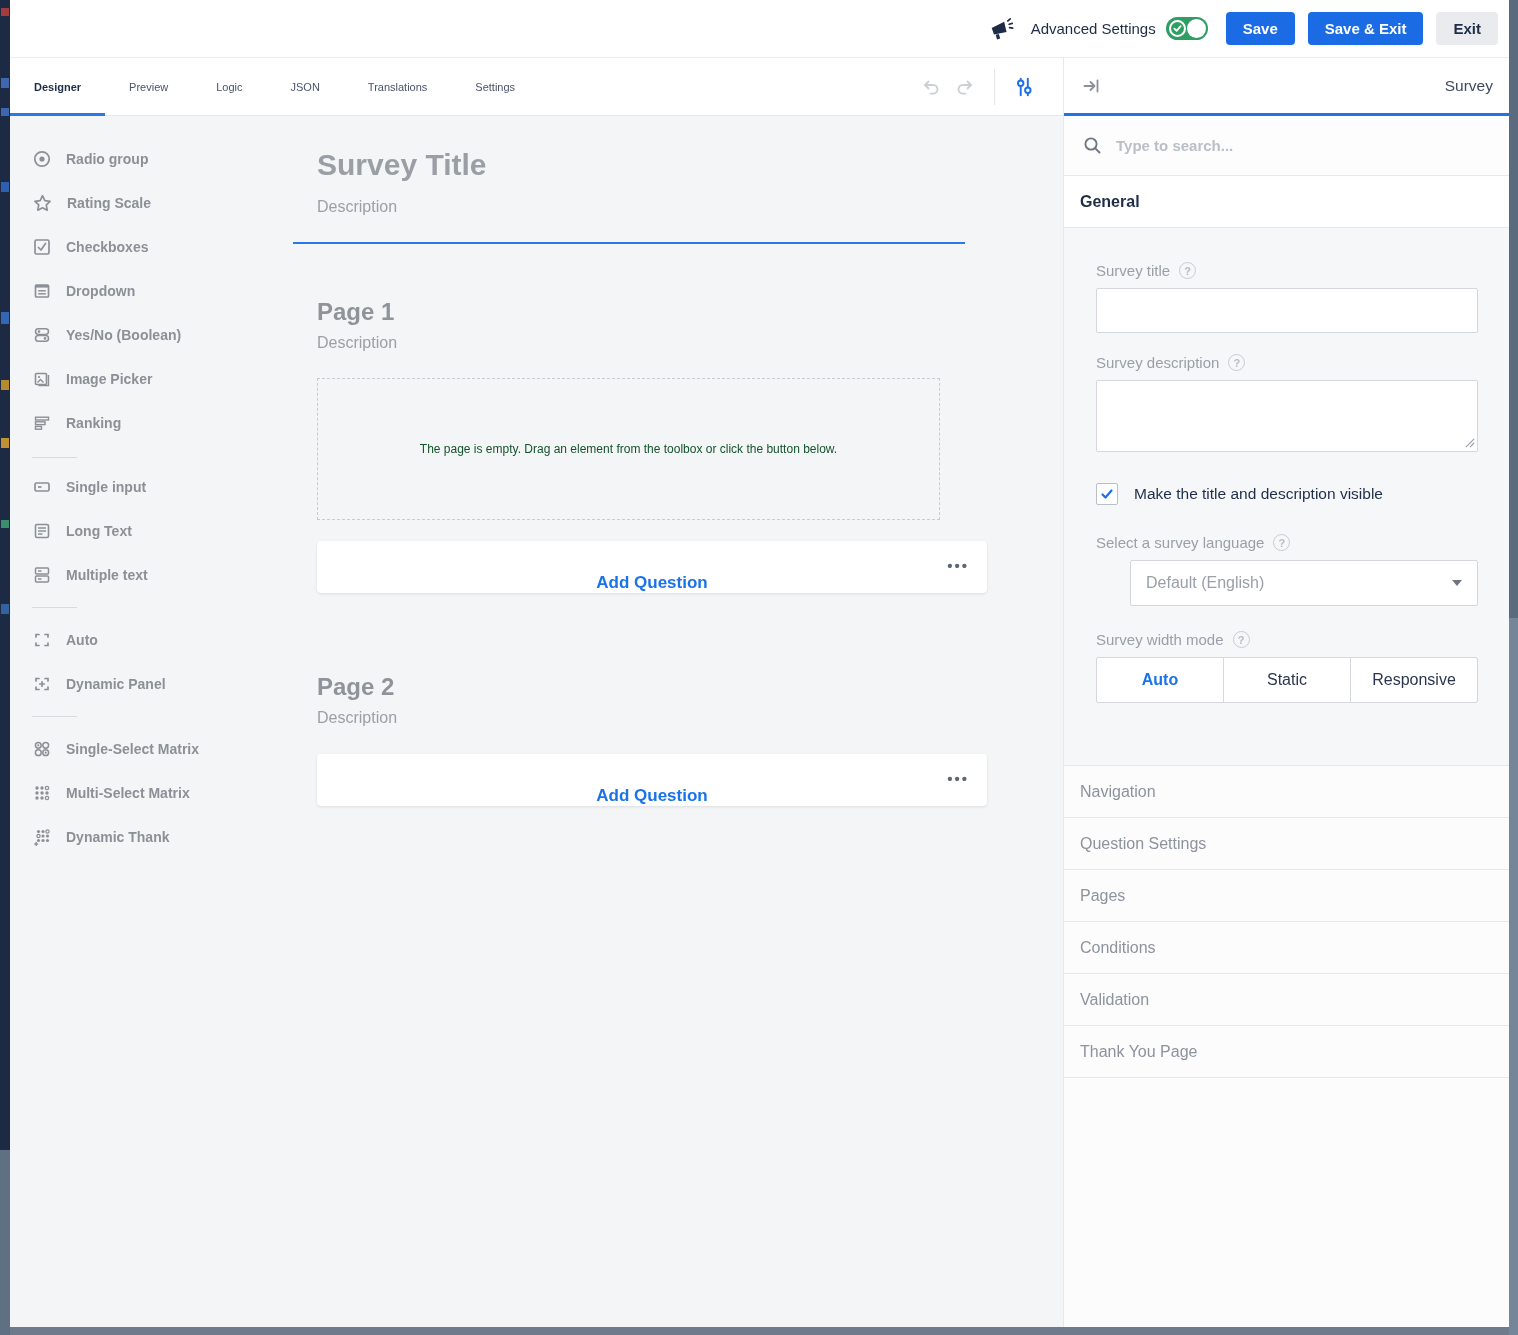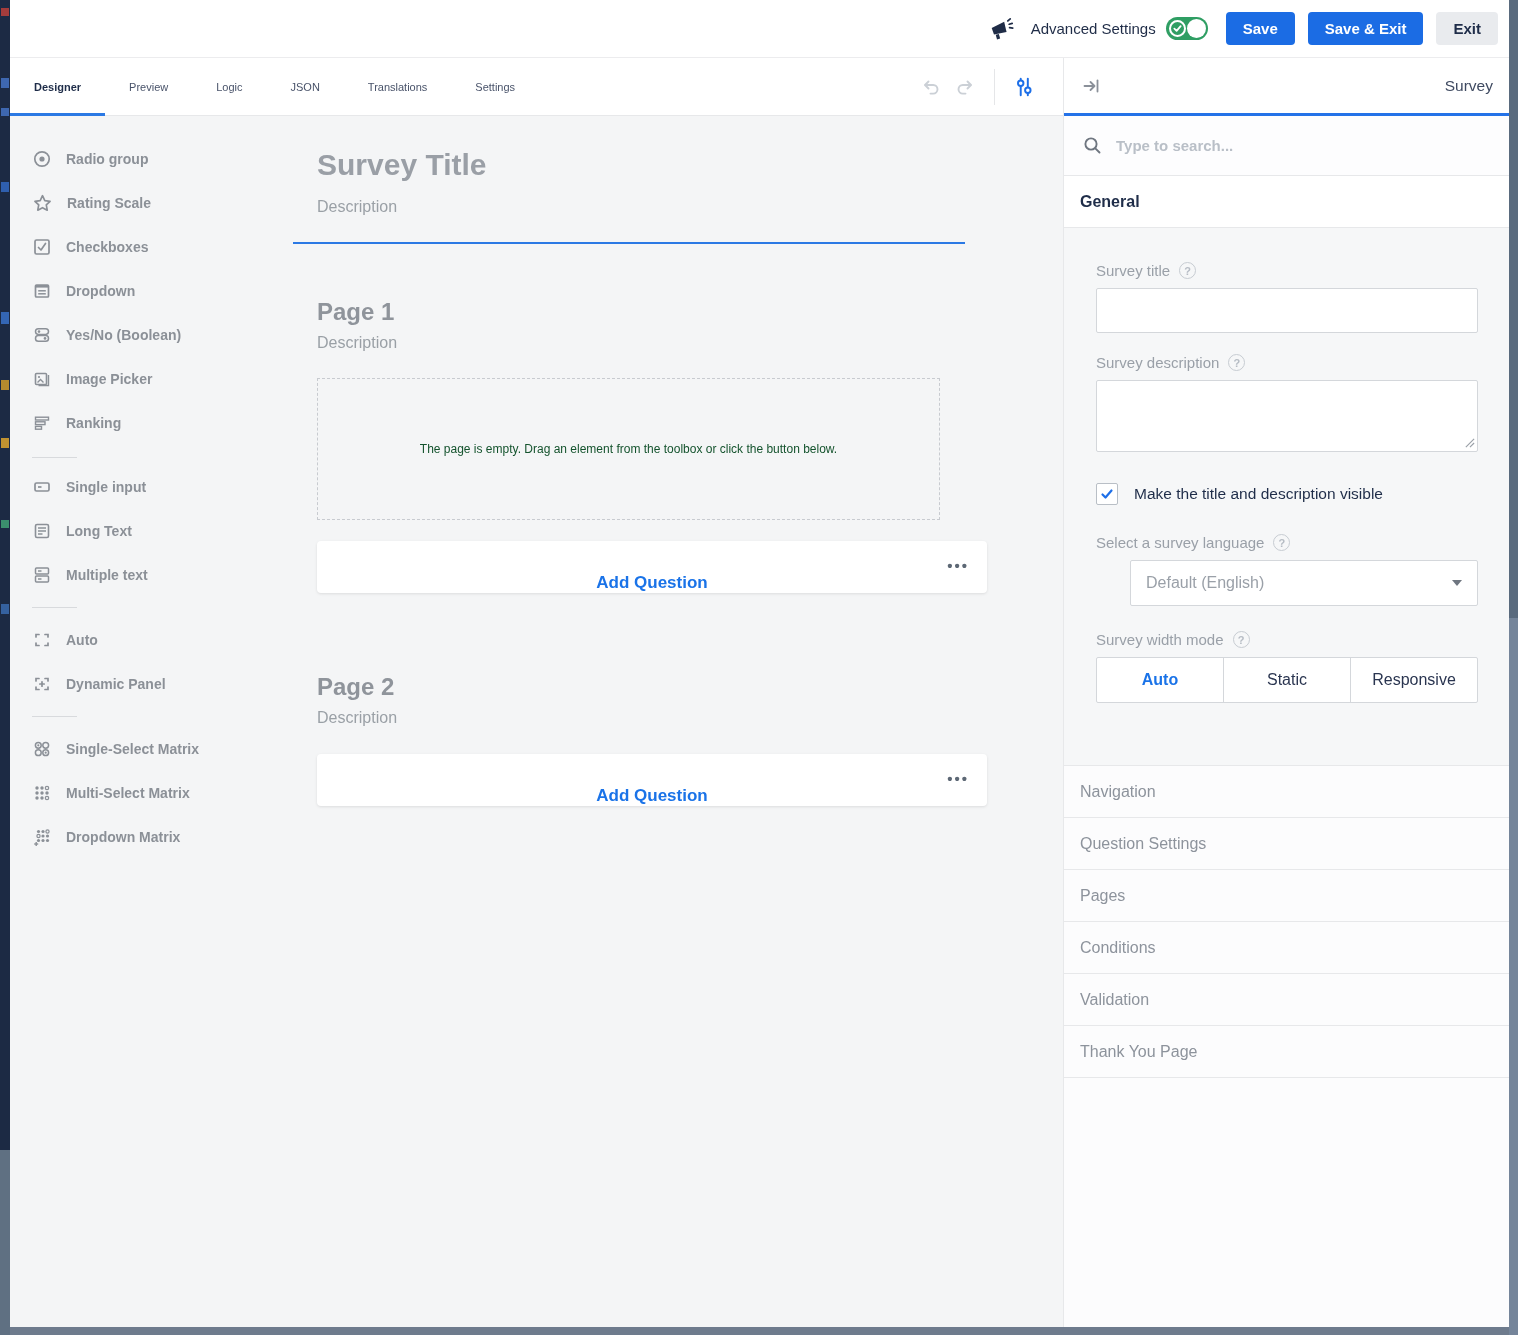--- a/index.html
+++ b/index.html
@@ -374,21 +374,21 @@
                     <circle cx="6.5" cy="9" r="1.6" fill="none" stroke="#8b9097" stroke-width="1.2"></circle>
                     <circle cx="11" cy="9" r="1.6" fill="#8b9097"></circle>
                     <circle cx="15.5" cy="9" r="1.6" fill="#8b9097"></circle>
                     <circle cx="6.5" cy="13.5" r="1.6" fill="#8b9097"></circle>
                     <circle cx="11" cy="13.5" r="1.6" fill="#8b9097"></circle>
                     <circle cx="15.5" cy="13.5" r="1.6" fill="#8b9097"></circle>
                     <line x1="2.2" y1="17" x2="6.2" y2="17" stroke="#8b9097" stroke-width="1.4"></line>
                     <line x1="4.2" y1="15" x2="4.2" y2="19" stroke="#8b9097" stroke-width="1.4"></line>
                   </svg>
                 </span>
-              <span>Dropdown Matrix</span>
+              <span>Dynamic Thank</span>
             </div>
           </div>
 
           <div class="canvas">
             <div class="survey-head">
               <div class="survey-title">Survey Title</div>
               <div class="survey-desc">Description</div>
               <div class="title-underline"></div>
             </div>
 

